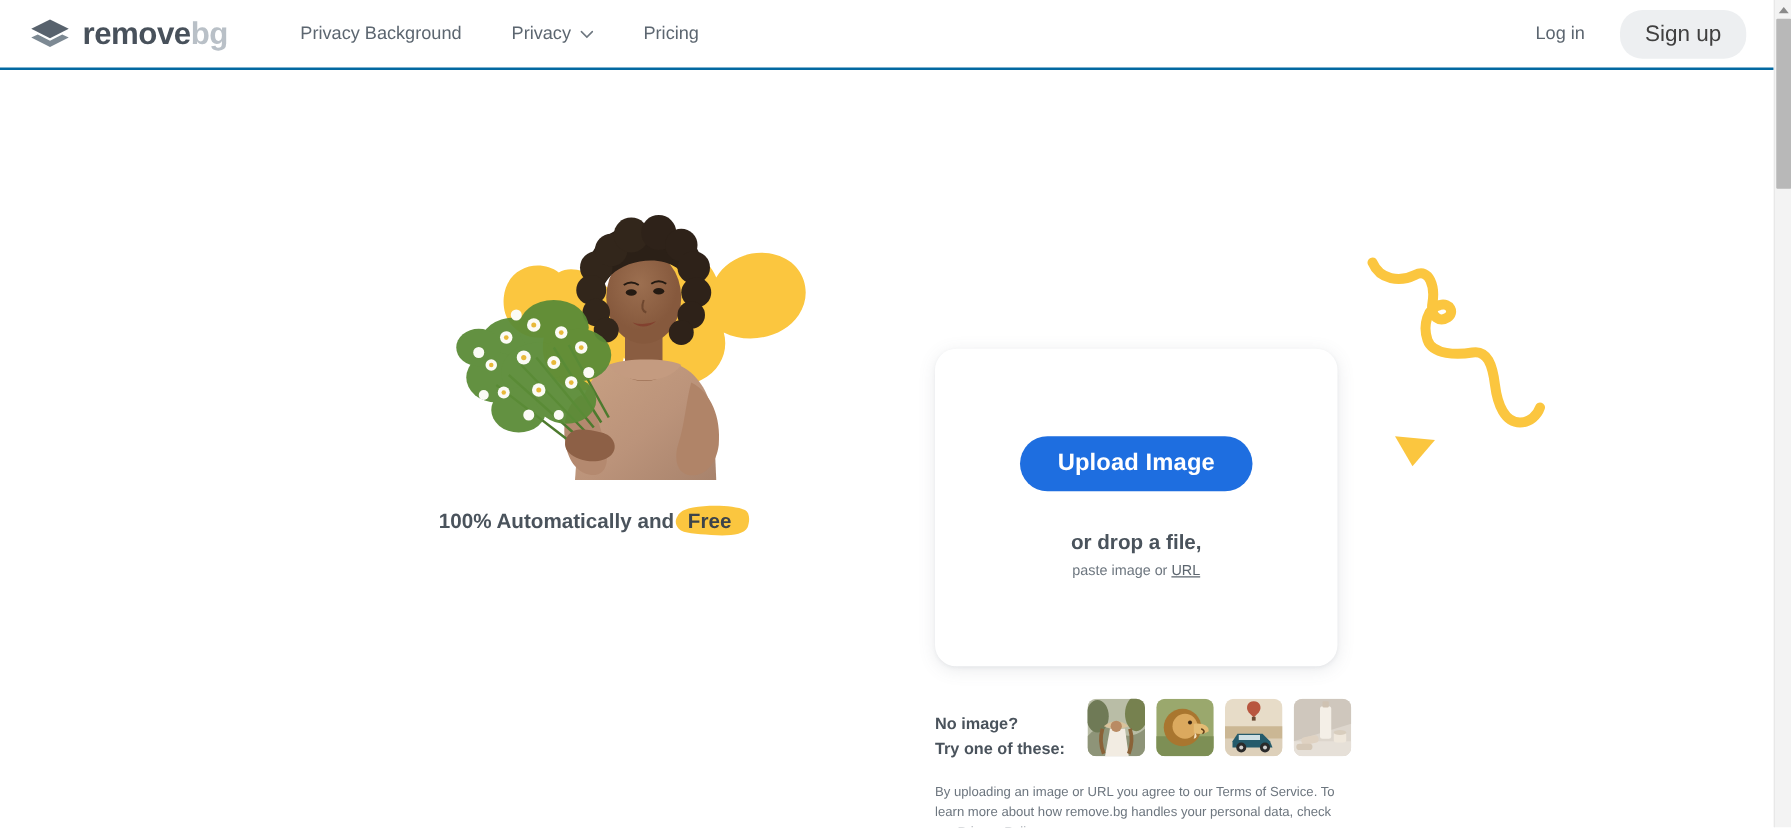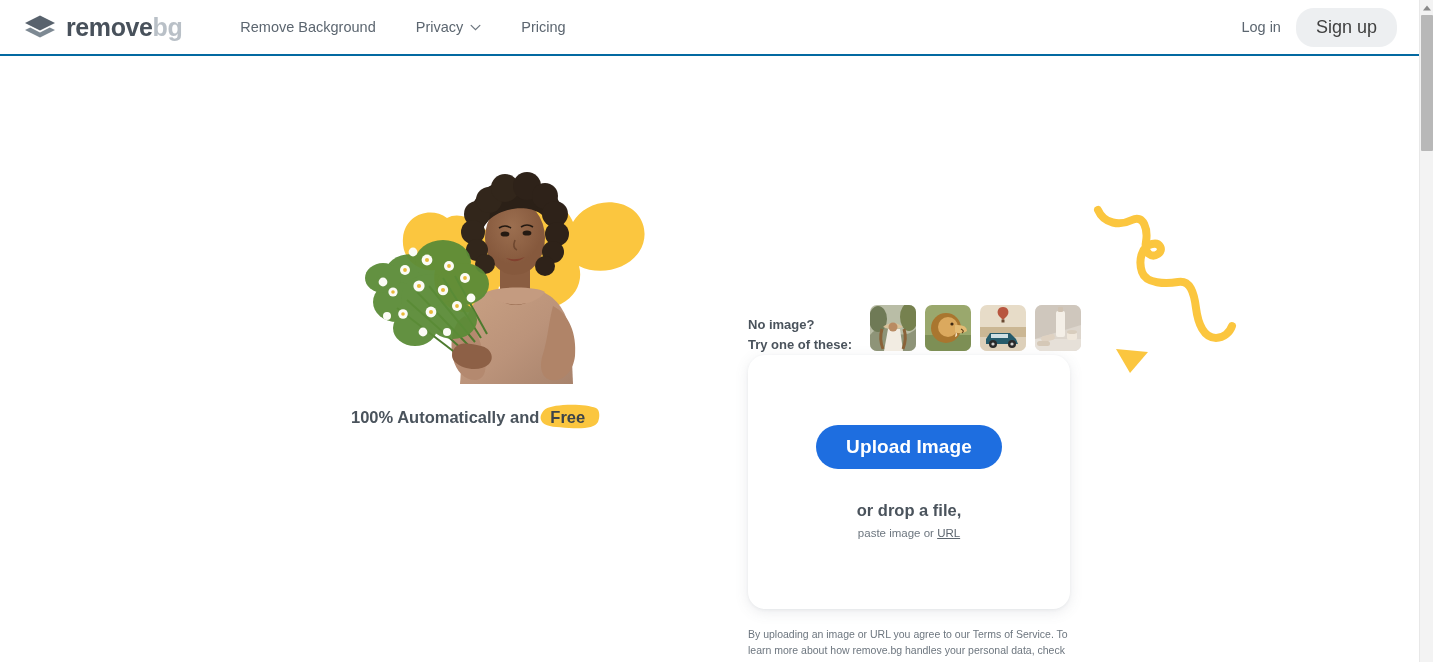--- a/index.html
+++ b/index.html
@@ -65,21 +65,21 @@
   }
   .chev {
     width: 11px; height: 7px;
     display: block;
   }
 
   #header-right {
     margin-left: auto;
     display: flex;
     align-items: center;
-    gap: 1px;
+    gap: 14px;
     margin-right: 22px;
   }
   #login-link {
     font-size: 14.5px;
     color: #5c6670;
     padding: 8px 14px;
     cursor: pointer;
   }
   #signup-button {
     font-size: 18px;
@@ -300,21 +300,21 @@
       <polygon points="16,18.5 6.2,13.6 1,16 16,23.5 31,16 25.8,13.6" fill="#7d8993"></polygon>
     </svg>
     <span class="brand-text">
       <span class="brand-remove">remove</span><span class="brand-bg">bg</span>
     </span>
   </div>
 
   <nav id="main-nav">
 
     <div class="nav-item">
-      <span>Remove Background</span>
+      <span>Privacy Background</span>
     </div>
 
     <div class="nav-item">
       <span>Privacy</span>
       <svg class="chev" viewBox="0 0 12 8">
         <path d="M1 1.5 L6 6.5 L11 1.5" fill="none" stroke="#6d767f" stroke-width="1.4" stroke-linecap="round"></path>
       </svg>
     </div>
 
 
@@ -476,20 +476,28 @@
           <path fill="#fbc63f" d="M3 10 C6 4 14 3 24 2 C36 1 50 2 57 5
             C61 7 61 14 59 19 C56 25 44 26 30 25 C18 24 8 24 4 20 C1 17 1 13 3 10 Z"></path>
         </svg>
         <span id="free-badge-text">Free</span>
       </span>
     </div>
   </div>
 
   <div id="upload-col">
 
+    <div id="upload-card">
+      <button id="upload-button">Upload Image</button>
+      <div id="drop-text">or drop a file,</div>
+      <div id="paste-line">
+        <span>paste image or </span><span id="paste-url-link">URL</span>
+      </div>
+    </div>
+
     <div id="samples-row">
       <div id="samples-label">
         <div>No image?</div>
         <div>Try one of these:</div>
       </div>
 
       <div id="sample-thumbs">
 
         <svg class="thumb" viewBox="0 0 46 46">
           <rect width="46" height="46" fill="#b9bda6"></rect>
@@ -536,28 +544,20 @@
           <rect x="23" y="2" width="5" height="5" rx="1" fill="#cfc2b2"></rect>
           <rect x="32" y="27" width="10" height="8" rx="2" fill="#efe7db"></rect>
           <ellipse cx="37" cy="27" rx="5" ry="2" fill="#d8cdbd"></ellipse>
           <rect x="6" y="30" width="14" height="6" rx="3" fill="#dfd2c2" transform="rotate(-12 13 33)"></rect>
           <rect x="2" y="36" width="13" height="5" rx="2.5" fill="#d5c8b7"></rect>
         </svg>
 
       </div>
     </div>
 
-    <div id="upload-card">
-      <button id="upload-button">Upload Image</button>
-      <div id="drop-text">or drop a file,</div>
-      <div id="paste-line">
-        <span>paste image or </span><span id="paste-url-link">URL</span>
-      </div>
-    </div>
-
     <div id="legal">
       <span>By uploading an image or URL you agree to our </span><a>Terms of Service</a><span>. To learn more about how remove.bg handles your personal data, check our </span><a>Privacy Policy</a><span>.</span>
     </div>
 
   </div>
 
   <svg id="squiggle" viewBox="0 0 160 180">
     <path fill="none" stroke="#fbc63f" stroke-width="8" stroke-linecap="round" stroke-linejoin="round" d="M8 14 C14 28 30 30 42 24 C54 18 58 34 56 46
          C54 58 62 62 68 58 C74 54 70 46 62 48
          C52 50 48 64 52 76 C56 88 76 88 88 86

